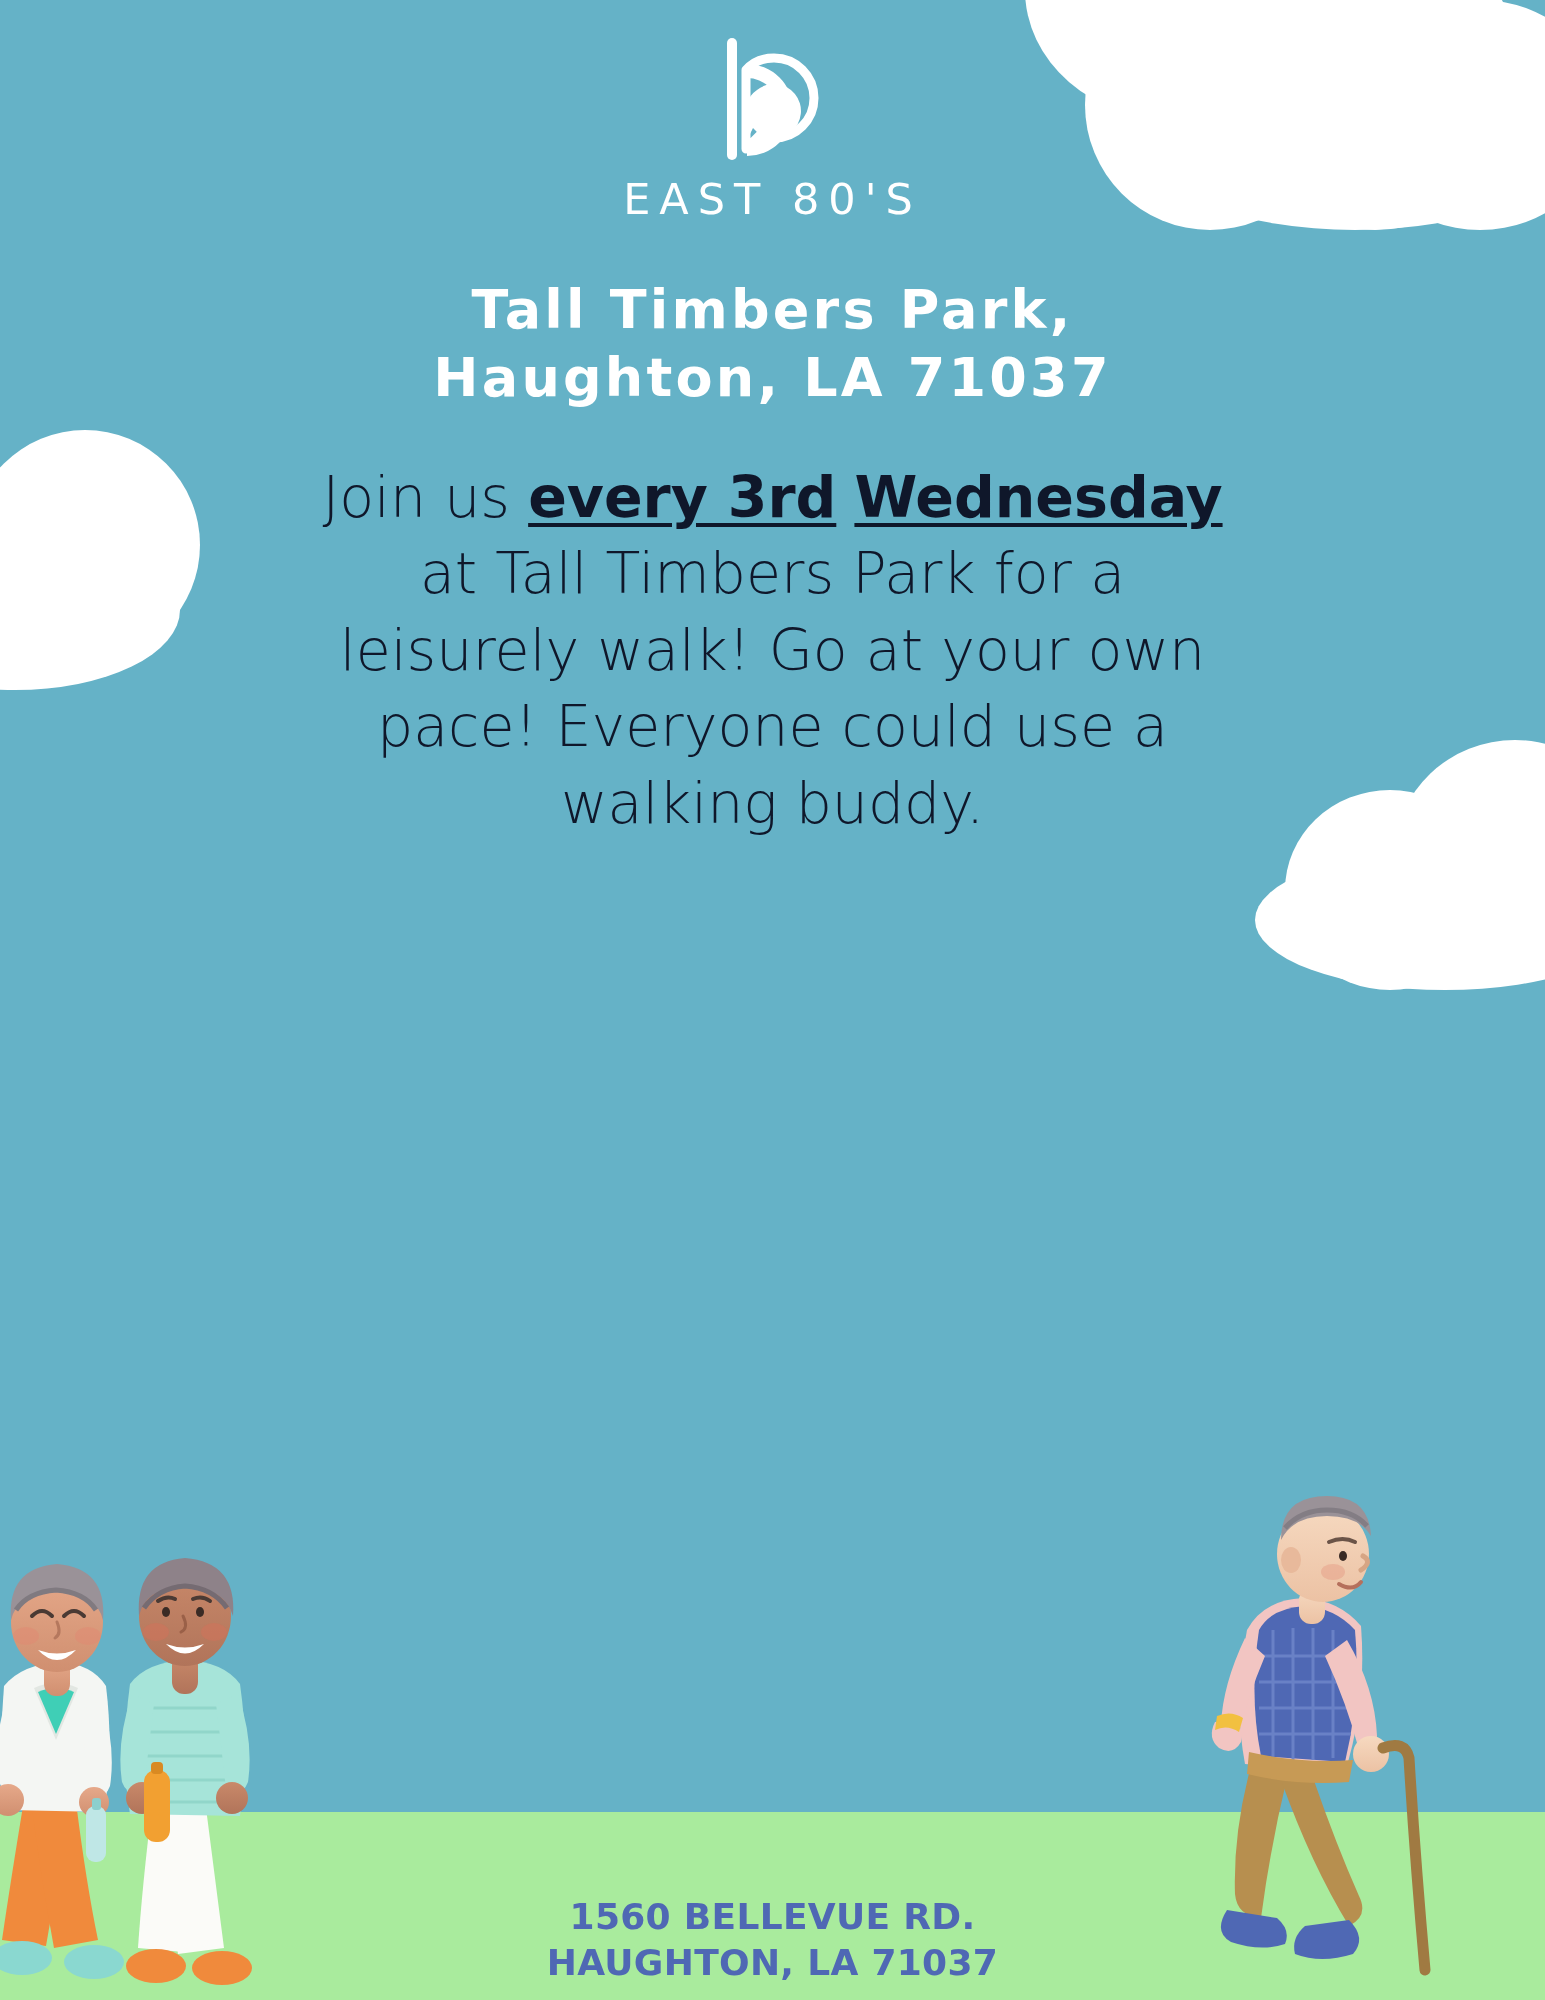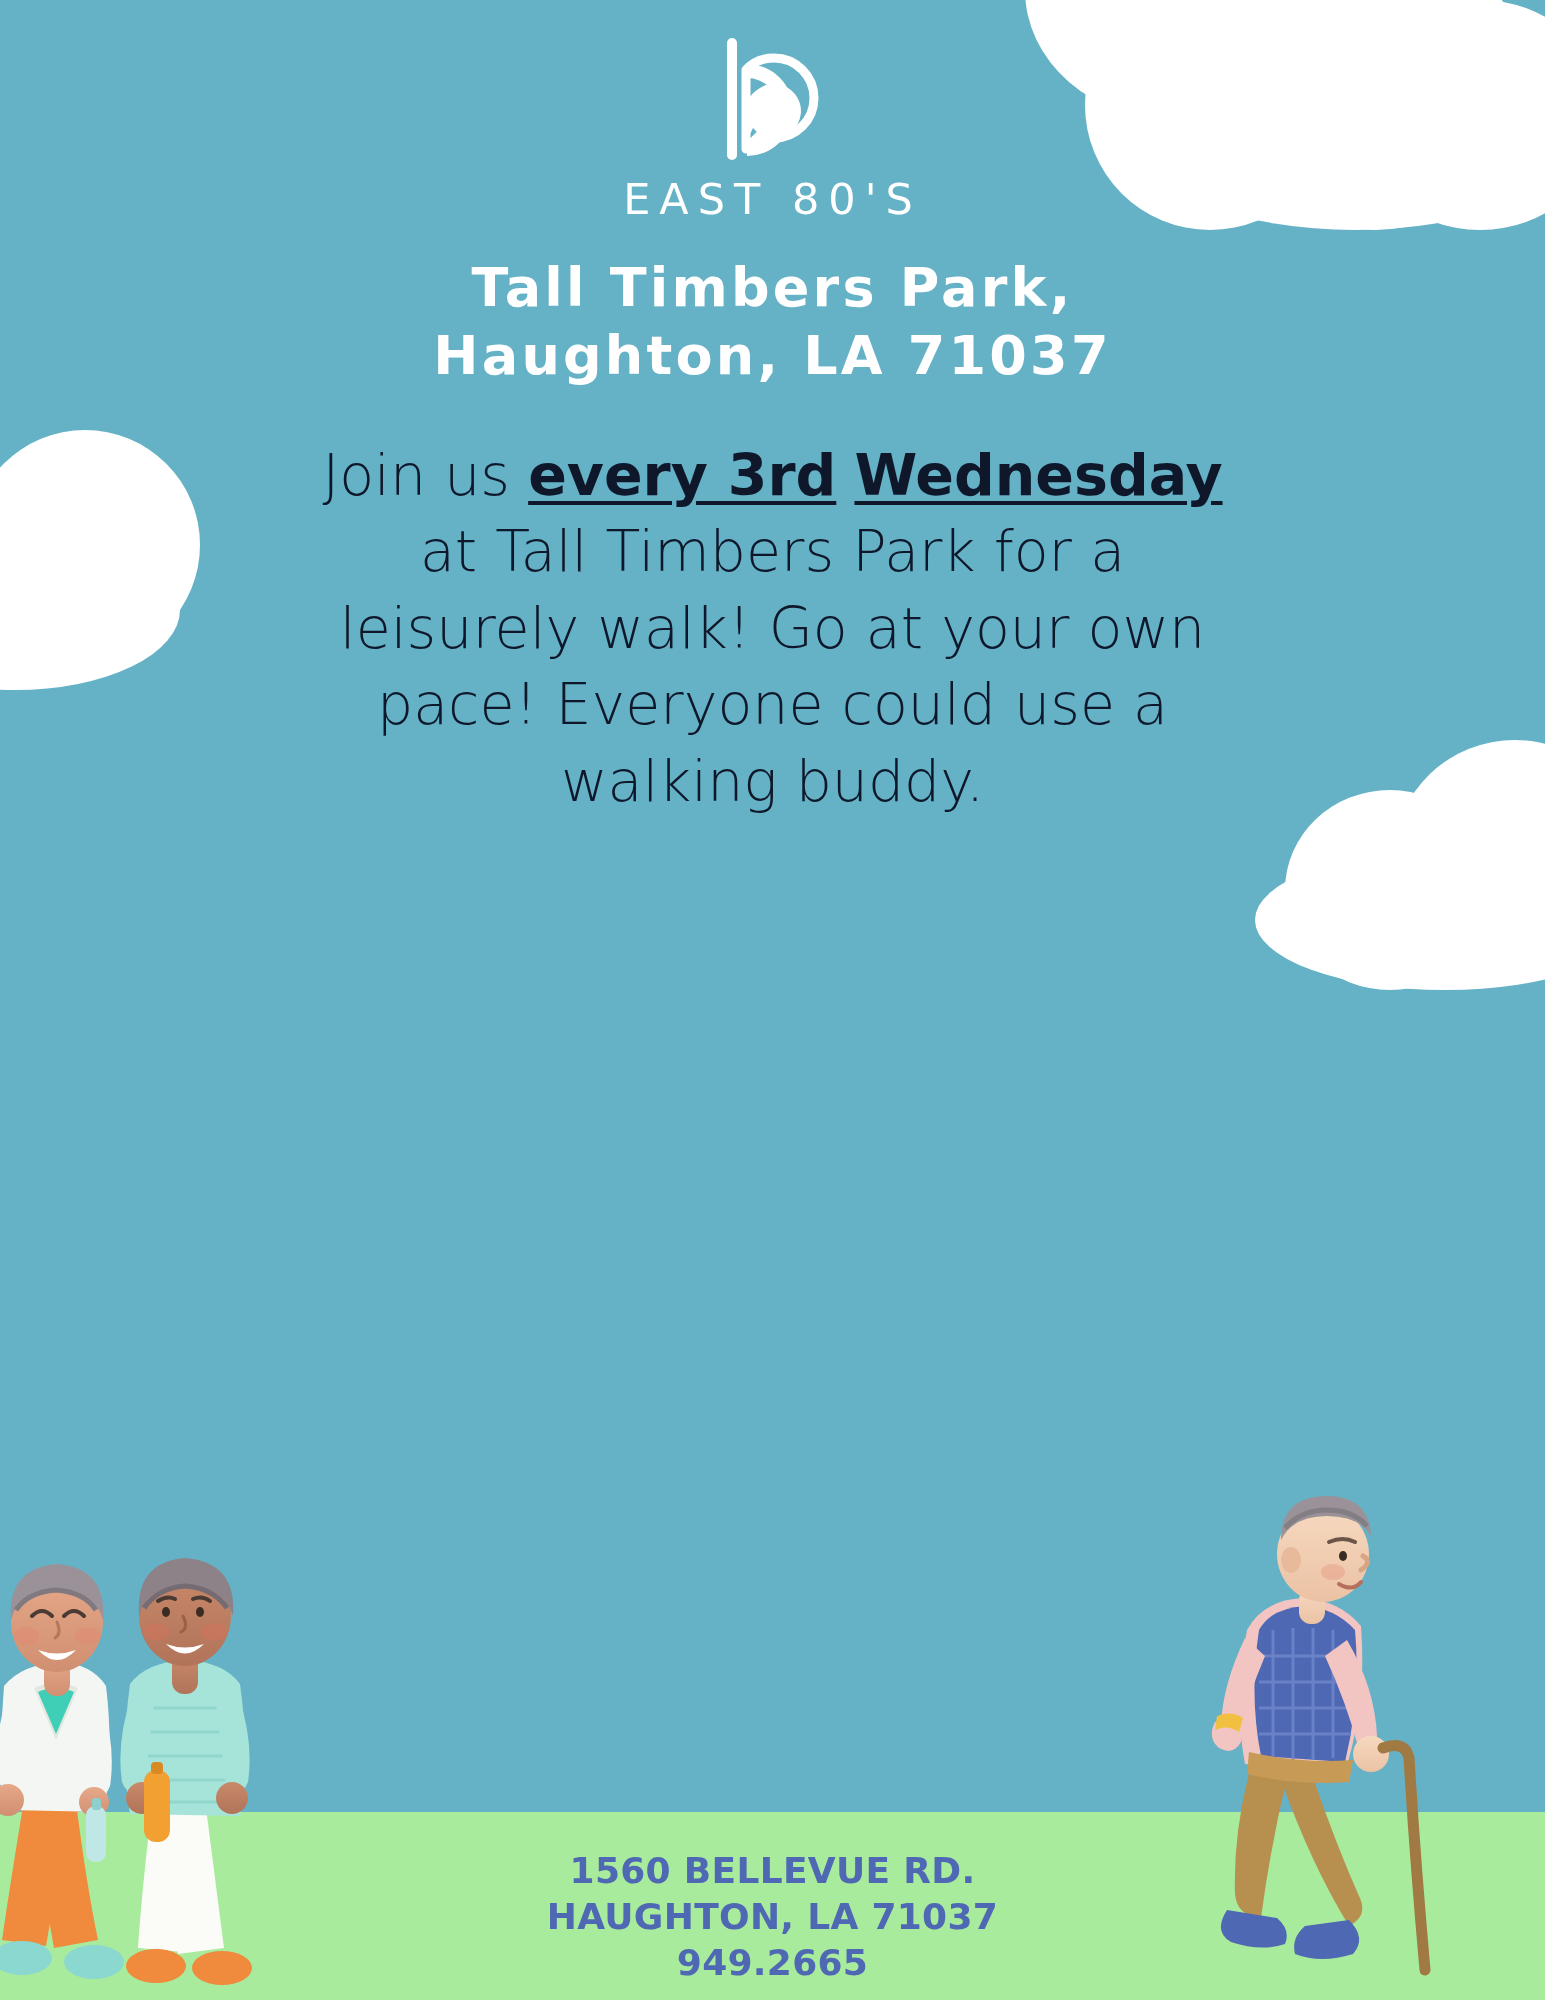--- a/index.html
+++ b/index.html
@@ -73,21 +73,21 @@
 
   
   #location {
     color:#ffffff;
     font-family:"DejaVu Sans", sans-serif;
     font-size:54px;
     font-weight:600;
     letter-spacing:3.2px;
     text-align:center;
     line-height:1.26;
-    margin-top:16px;
+    margin-top:38px;
   }
 
   
   #time {
     margin-top:26px;
     font-size:104px;
     letter-spacing:3px;
     -webkit-text-stroke:7px #4f68b4;
   }
 
@@ -343,16 +343,15 @@
 
       <path d="M132 104 q14 8 22 -2" fill="none" stroke="#b5705c" stroke-width="4" stroke-linecap="round"></path>
 
       <ellipse cx="126" cy="92" rx="12" ry="8" fill="#e59a83" opacity="0.45"></ellipse>
     </g>
   </svg>
 
   <div id="footer">
     <div>1560 BELLEVUE RD.</div>
     <div>HAUGHTON, LA 71037</div>
-    <div>949.2665</div>
   </div>
 
 </div>
 
 </body></html>

